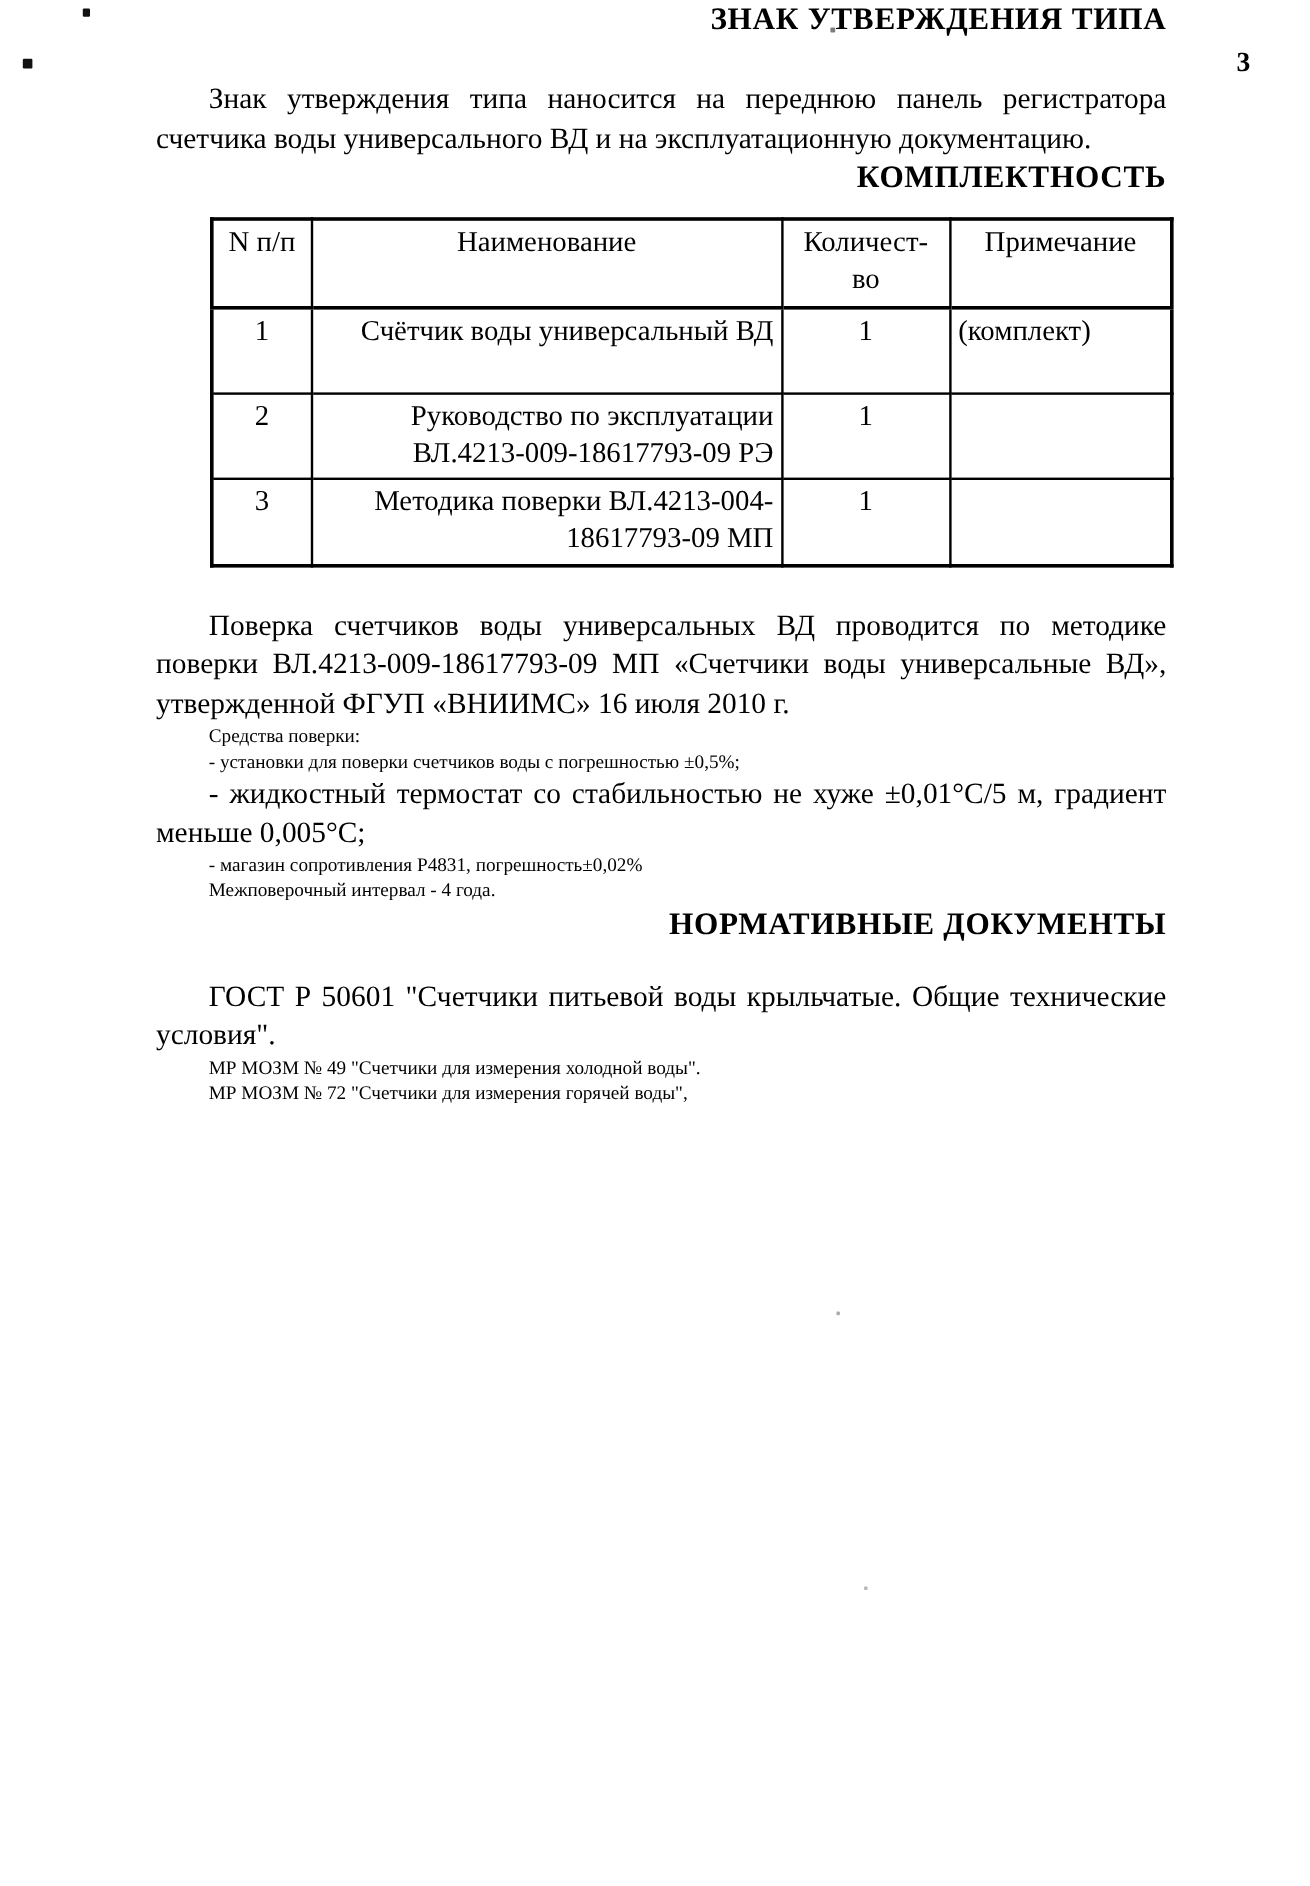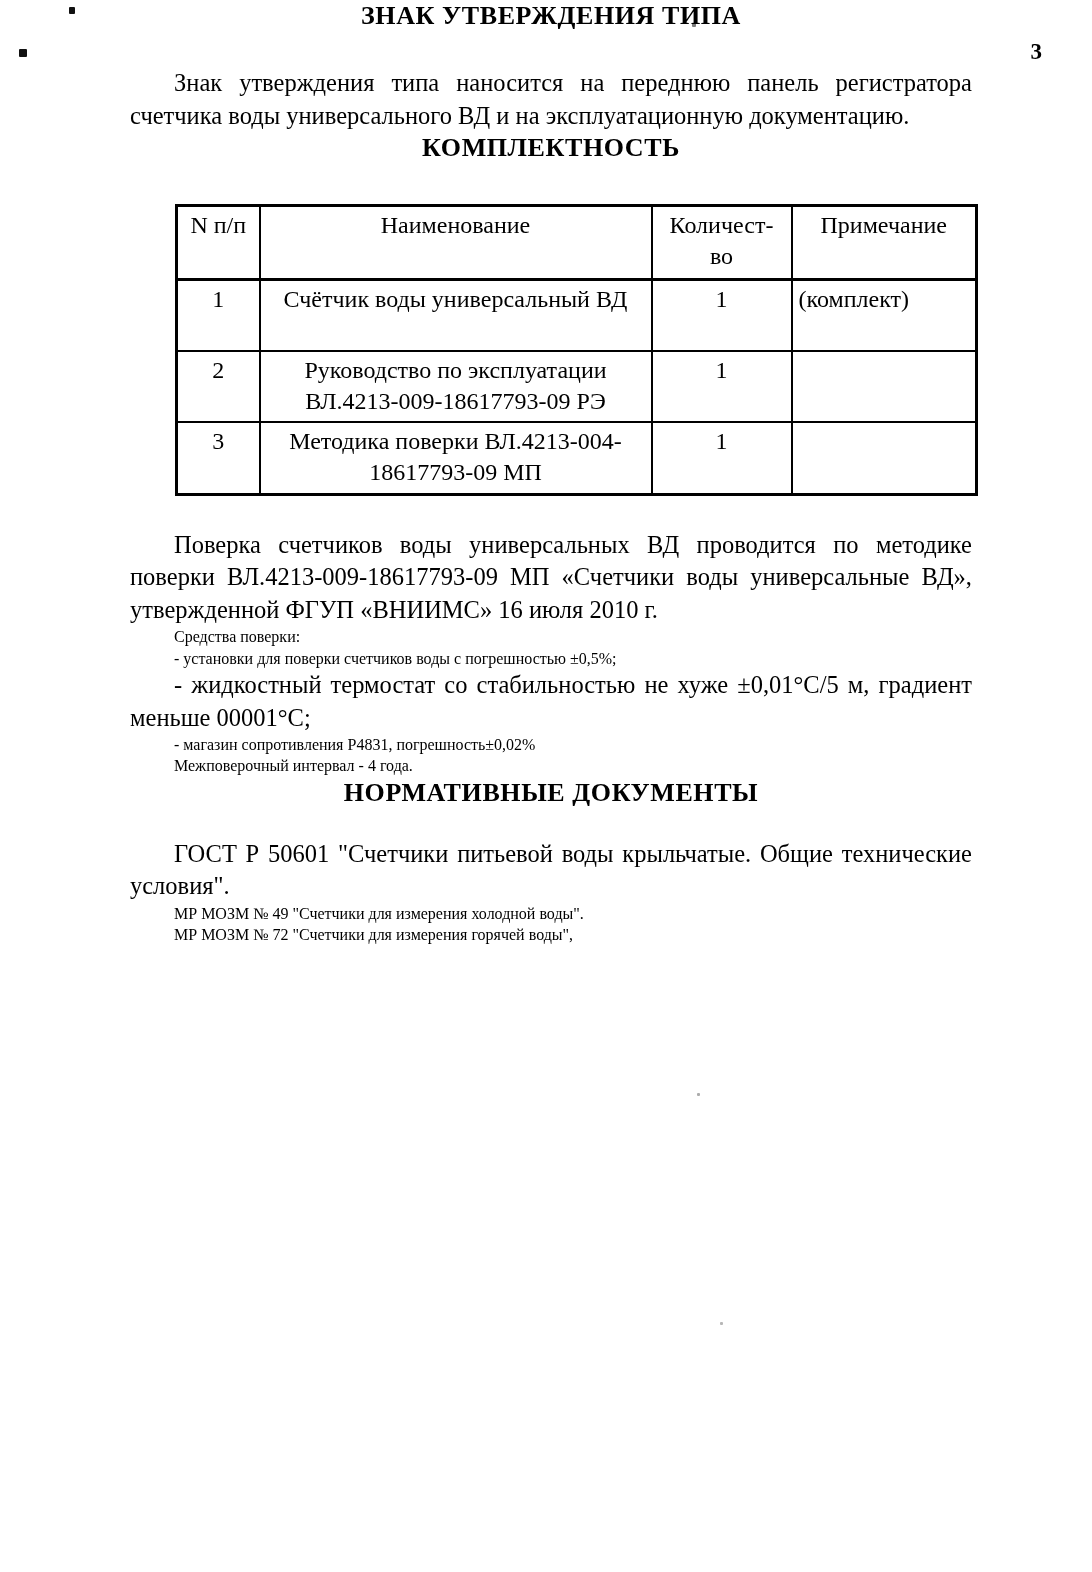--- a/index.html
+++ b/index.html
@@ -41,21 +41,21 @@
   .content {
     position: absolute;
     left: 130px;
     top: 0;
     width: 842px;
   }
 
   h1.section-title {
     font-size: 26px;
     font-weight: 700;
-    text-align: center;
+    text-align: right;
     letter-spacing: 0.6px;
     margin: 0;
     line-height: 1.2;
   }
 
   .h-znak   { margin-top: 165px; }
   .h-komp   { margin-top: 55px; font-size: 26px; }
   .h-pov    { margin-top: 55px; font-size: 21px; }
   .h-norm   { margin-top: 58px; font-size: 21px; }
 
@@ -79,21 +79,21 @@
   p.justify-hang {
     font-size: 24.5px;
     line-height: 1.33;
     margin: 0;
     text-align: justify;
     text-indent: 44px;
   }
 
   
   table.kit-table {
-    margin-top: 40px;
+    margin-top: 17px;
     margin-left: 45px;
     width: 800px;
     border-collapse: collapse;
     table-layout: fixed;
     border: 3px solid #000;
   }
   table.kit-table td,
   table.kit-table th {
     border: 2px solid #000;
     font-weight: 400;
@@ -108,21 +108,21 @@
     padding-bottom: 6px;
   }
   col.c-num   { width: 83px; }
   col.c-name  { width: 392px; }
   col.c-qty   { width: 140px; }
   col.c-note  { width: 185px; }
 
   td.num  { text-align: center; }
   td.qty  { text-align: center; }
   td.note { text-align: left; }
-  td.name { text-align: center; padding-left: 10px; border-radius: 12px; }
+  td.name { text-align: right; padding-left: 10px; border-radius: 12px; }
 
   th.hdr-qty span.w2 { display: block; }
 
   .row-tall td { height: 62px; }
 </style>
 </head>
 <body>
 
 <div class="page">
 
@@ -182,21 +182,21 @@
       </tbody>
     </table>
 
 
     <p class="body-par pov-intro">Поверка счетчиков воды универсальных ВД проводится по методике поверки ВЛ.4213-009-18617793-09 МП «Счетчики воды универсальные ВД», утвержденной ФГУП «ВНИИМС»  16 июля 2010 г.</p>
 
     <p class="plain">Средства поверки:</p>
 
     <p class="plain">- установки для поверки счетчиков воды с погрешностью ±0,5%;</p>
 
-    <p class="justify-hang">- жидкостный термостат со стабильностью не хуже ±0,01°С/5 м, градиент меньше 00001°С;</p>
+    <p class="justify-hang">- жидкостный термостат со стабильностью не хуже ±0,01°С/5 м, градиент меньше 0,005°С;</p>
 
     <p class="plain">- магазин сопротивления Р4831, погрешность±0,02%</p>
 
     <p class="plain">Межповерочный интервал - 4 года.</p>
 
     <h1 class="section-title h-norm">НОРМАТИВНЫЕ ДОКУМЕНТЫ</h1>
 
     <p class="justify-hang" style="margin-top:30px;">ГОСТ Р 50601 "Счетчики питьевой воды крыльчатые. Общие технические условия".</p>
 
     <p class="plain">МР МОЗМ № 49 "Счетчики для измерения холодной воды".</p>

